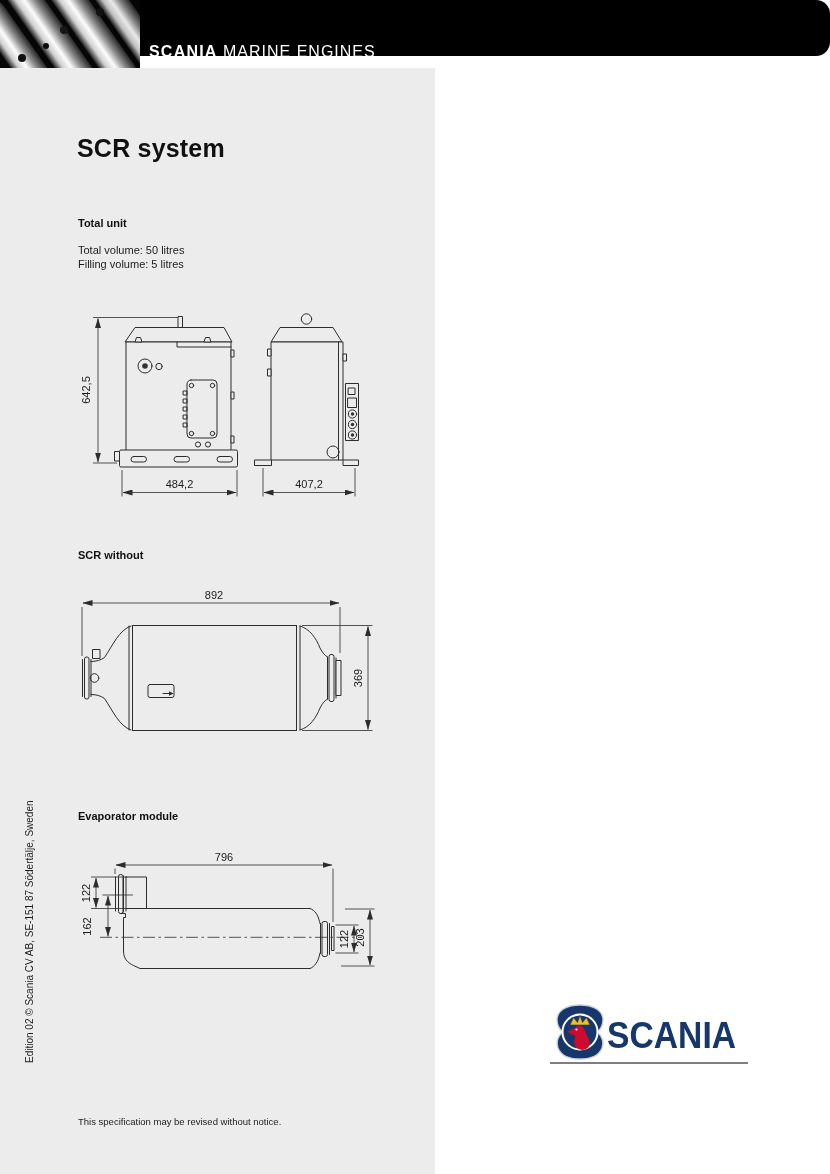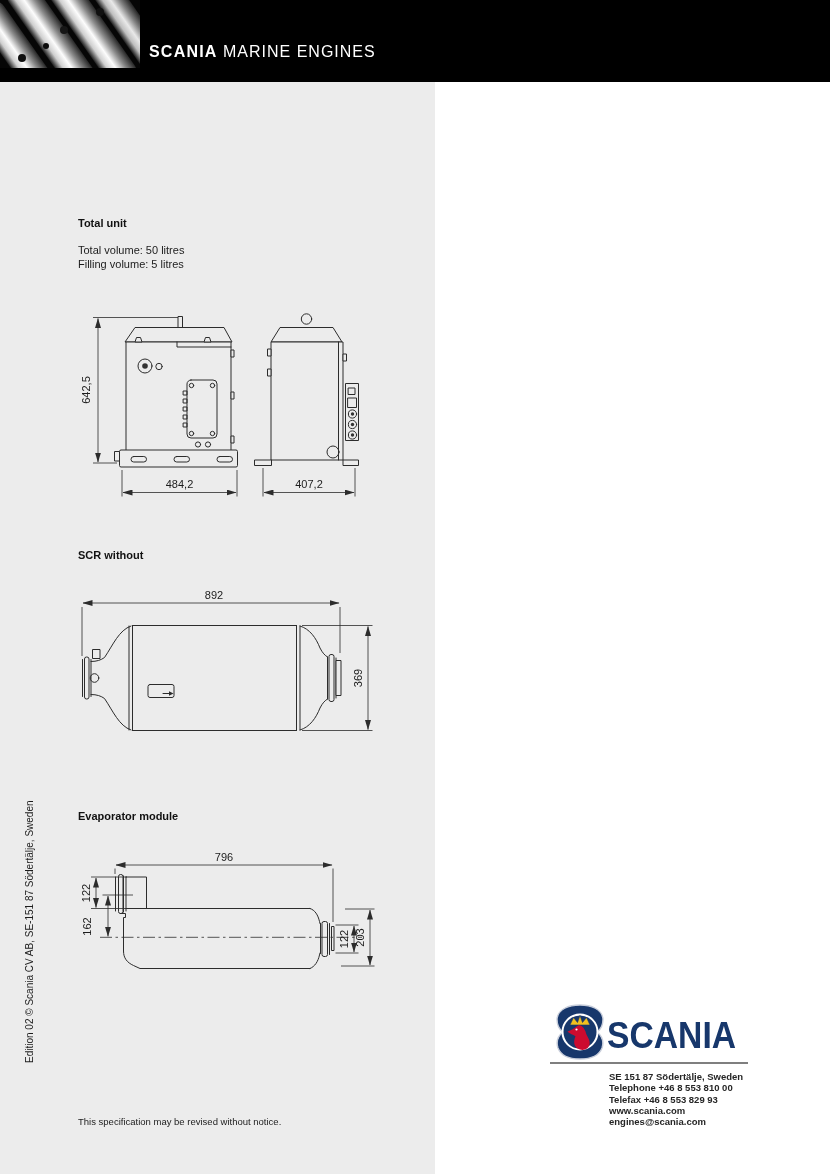--- a/index.html
+++ b/index.html
@@ -1,21 +1,21 @@
 <!DOCTYPE html>
 <html><head>
 <meta charset="utf-8">
 <style>
   html,body{margin:0;padding:0;background:#fff;}
   .page{position:relative;width:830px;height:1174px;background:#ffffff;
         font-family:"Liberation Sans",sans-serif;overflow:hidden;color:#1a1a1a;}
   .col-left{position:absolute;left:0;top:68px;width:435px;height:1106px;background:#ececec;}
   .abs{position:absolute;}
   
-  .header{position:absolute;left:0;top:0;width:830px;height:82px;background:#000;}
+  .header{position:absolute;left:0;top:0;width:830px;height:56px;background:#000;border-radius:14px;}
   .brand{position:absolute;left:149px;top:43px;color:#fff;font-size:16px;letter-spacing:1px;white-space:nowrap;}
   .brand b{font-weight:bold;letter-spacing:1.2px;}
   
   .doc-title{position:absolute;left:77px;top:134px;font-size:25px;font-weight:600;letter-spacing:.2px;color:#111;}
   .sec-h{position:absolute;font-size:11px;font-weight:bold;color:#111;}
   .specs{position:absolute;left:78px;top:243px;font-size:11px;line-height:14px;color:#1c1c1c;}
   .vtext{position:absolute;left:24px;top:1063px;transform:rotate(-90deg);transform-origin:0 0;
          font-size:10px;white-space:nowrap;color:#1c1c1c;}
   .footnote{position:absolute;left:78px;top:1116px;font-size:9.5px;color:#1c1c1c;}
   
@@ -57,20 +57,21 @@
       </g>
       <circle cx="22" cy="58" r="4" fill="#101010"></circle>
         <circle cx="64" cy="30" r="4" fill="#161616"></circle>
       <circle cx="100" cy="12" r="4" fill="#101010"></circle>
         <circle cx="46" cy="46" r="3" fill="#0c0c0c"></circle>
       <rect width="140" height="68" fill="none"></rect>
     </svg>
     <div class="brand"><b>SCANIA</b> <span>MARINE ENGINES</span></div>
   </div>
 
+  <div class="doc-title">SCR system</div>
 
   <div class="sec-h" style="left:78px;top:217px">Total unit</div>
   <div class="specs">
     <div>Total volume: 50 litres</div>
     <div>Filling volume: 5 litres</div>
   </div>
 
   <svg class="abs" style="left:75px;top:300px" width="300" height="210" viewBox="75 300 300 210">
     <defs>
       <marker id="arrU" markerWidth="10" markerHeight="6" refX="9.5" refY="3" orient="auto-start-reverse" markerUnits="userSpaceOnUse">
@@ -244,21 +245,14 @@
              C17,55 8,52 5,44 C3,38 5,32 10,28 C7,26 4,22 4,15 C5,5 16,1 27,1 Z" fill="#17376b" stroke="#c8cedb" stroke-width="1.4"></path>
     <circle cx="27" cy="28" r="17.5" fill="#17376b" stroke="#ffffff" stroke-width="2"></circle>
     <polygon points="17,21 20.5,13.5 24.5,18.5 27,11.5 29.5,18.5 33.5,13.5 37,21" fill="#f2c01e" stroke="#17376b" stroke-width=".6"></polygon>
     <path d="M25,21.5 C21,24.5 18,26.5 14.5,27.5 C17.5,30.5 20.5,30.5 22.5,32.5
              C20.5,36.5 20.5,41.5 24.5,44.5 C29.5,47.5 35.5,45.5 36.5,40.5
              C37.5,35.5 33.5,32.5 32.5,27.5 C31,23.5 28,20 25,21.5 Z" fill="#cc0b2f"></path>
     <circle cx="23.5" cy="25.5" r="1.1" fill="#fff"></circle>
   </svg>
   <div class="wordmark">SCANIA</div>
   <div class="logo-rule"></div>
-  <div class="address">
-    <div>SE 151 87  Södertälje, Sweden</div>
-    <div>Telephone +46 8 553 810 00</div>
-    <div>Telefax +46 8 553 829 93</div>
-    <div>www.scania.com</div>
-    <div>engines@scania.com</div>
-  </div>
 
 </div>
 
 </body></html>

